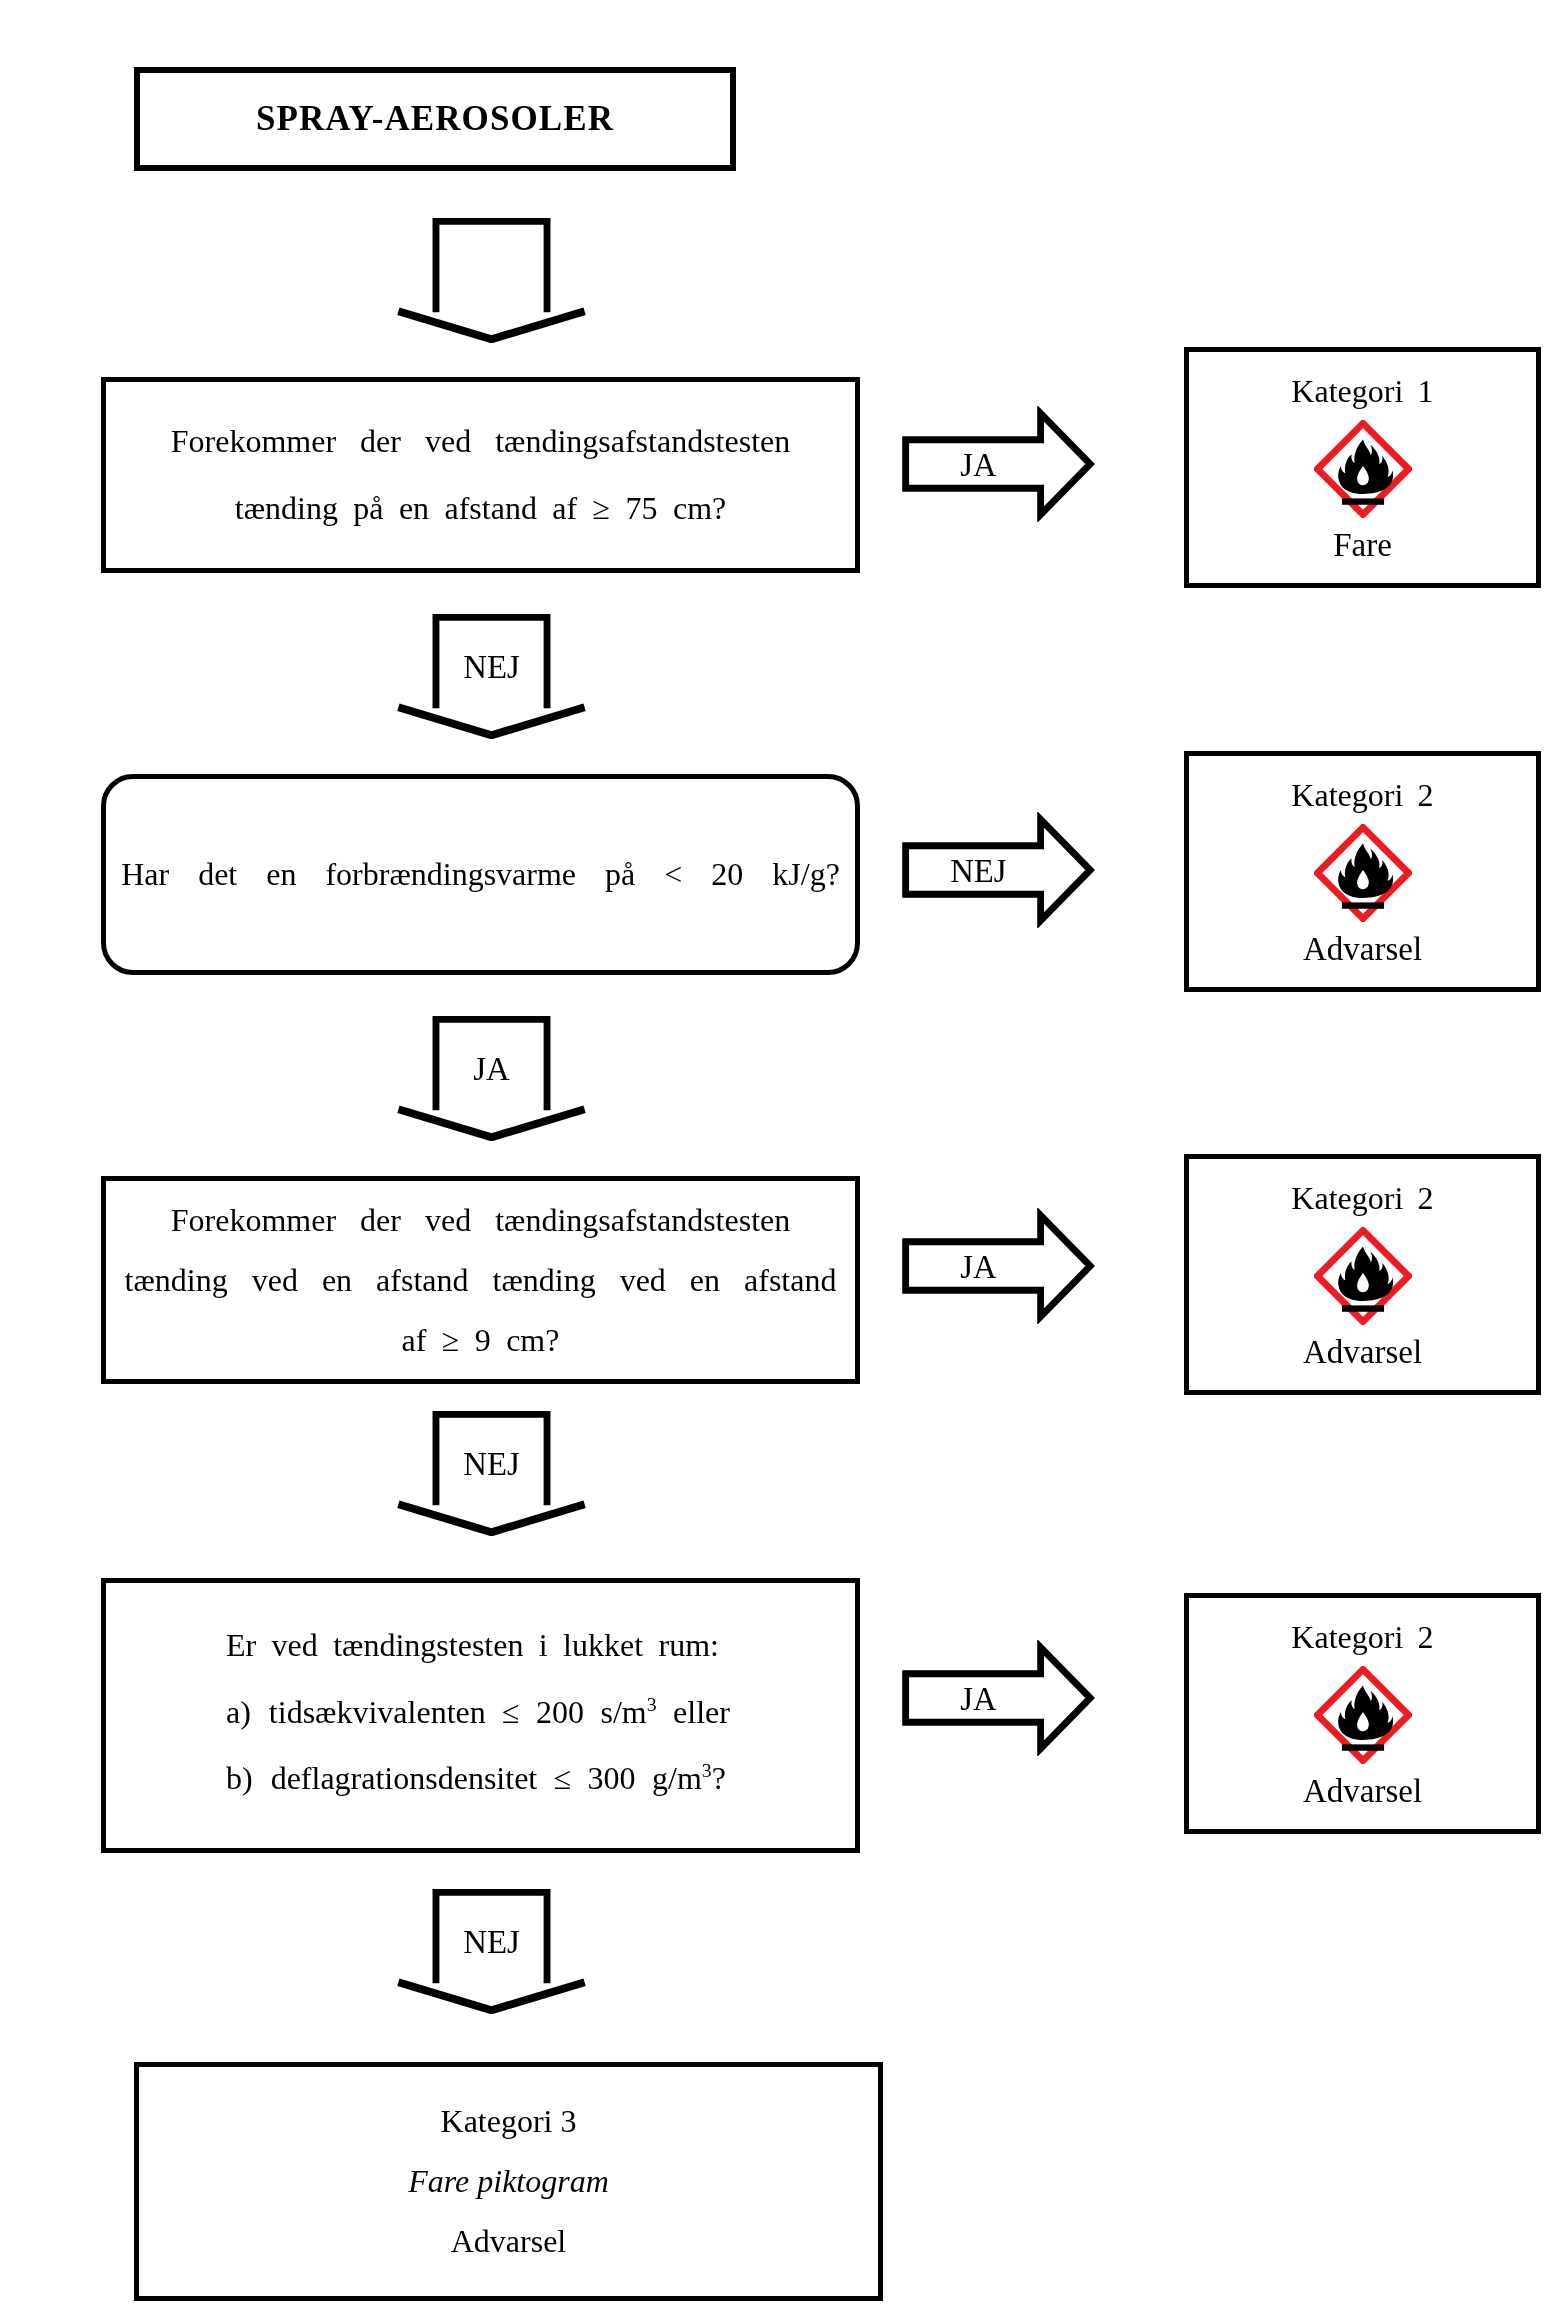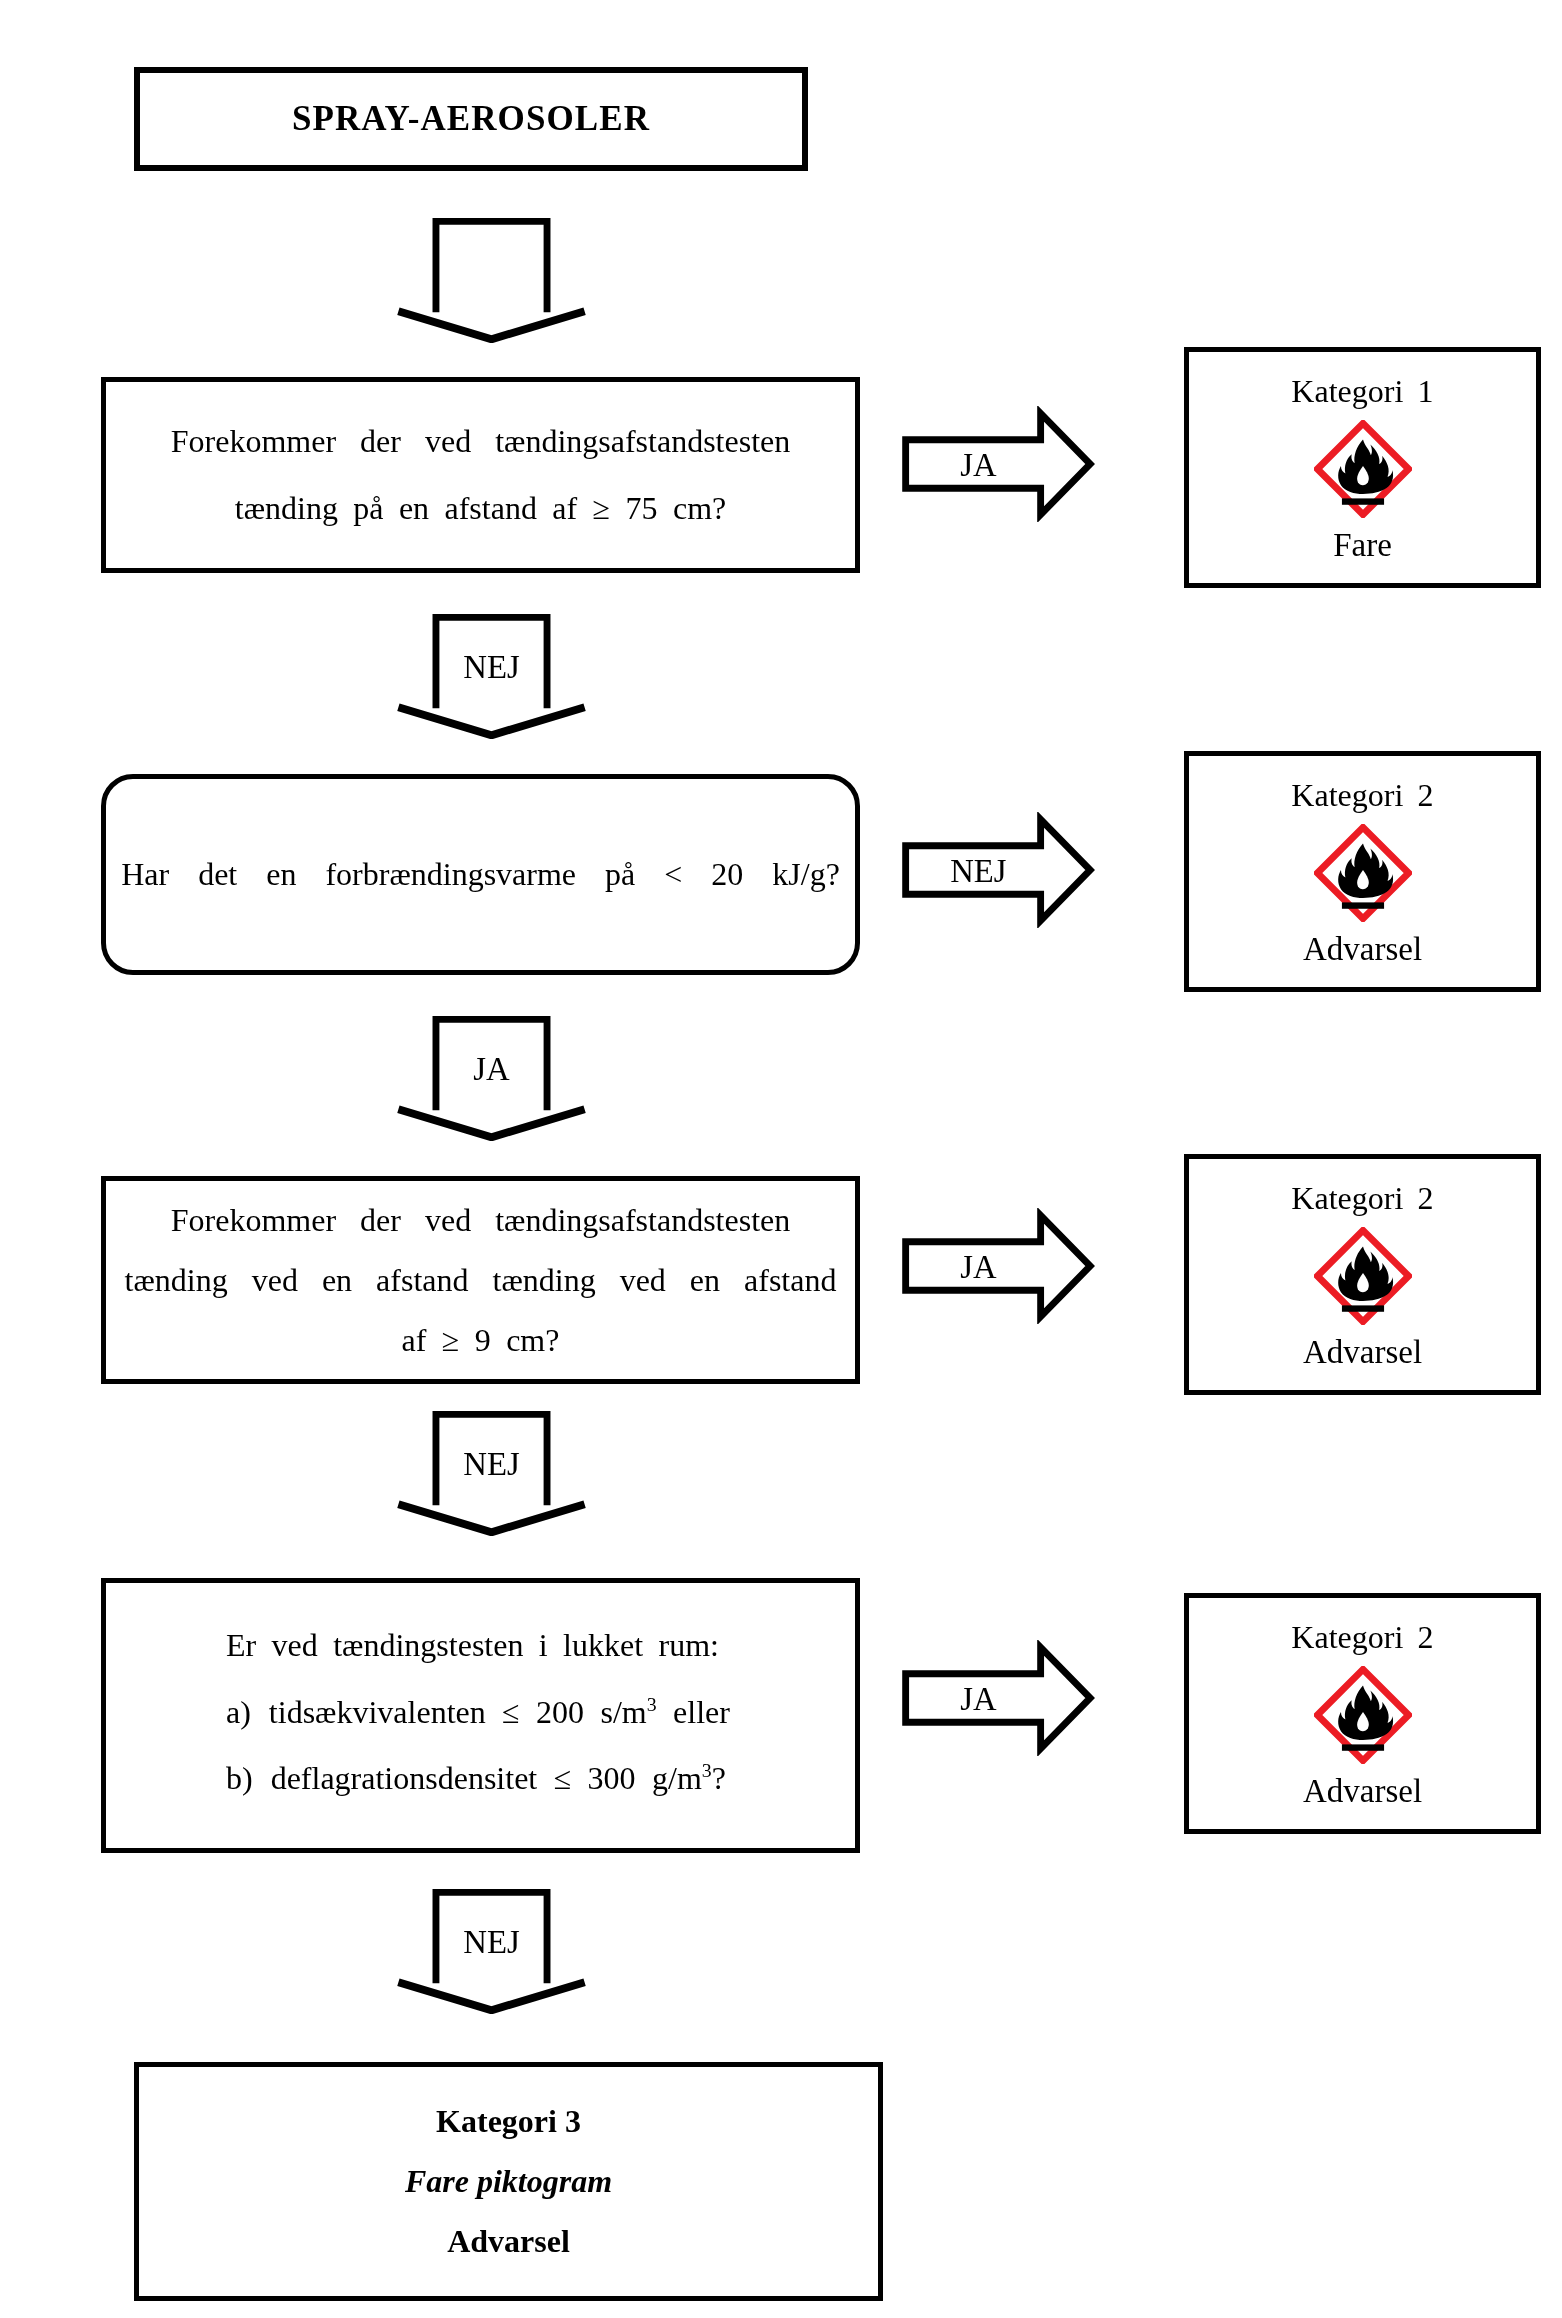--- a/index.html
+++ b/index.html
@@ -17,21 +17,21 @@
     box-sizing:border-box;
     background:#fff;
     border:5.8px solid #000;
     display:flex;
     flex-direction:column;
     align-items:center;
     justify-content:center;
     text-align:center;
   }
   .title-box{
-    left:134px; top:67px; width:674px; height:104px;
+    left:134px; top:67px; width:602px; height:104px;
     border-width:6.3px;
     font-size:35px; font-weight:bold; letter-spacing:1.1px;
   }
   .q-box{ left:101px; width:759px; font-size:32px; }
   .q1{ top:377px;  height:196px; row-gap:29.6px; }
   .q2{ top:774px; height:201px;border-radius:32px; }
   .q3{ top:1176px; height:208px; row-gap:23px; }
   .q4{
     top:1578px; height:275px;
     align-items:flex-start; text-align:left;
@@ -51,21 +51,20 @@
     font-size:32px;
   }
   .k1{ top:347px; } .k2{ top:751px; } .k3{ top:1154px; } .k4{ top:1593px; }
   .k-title{ word-spacing:6.3px; }
   .k-signal{ font-size:33px; }
   .final-box{
     left:134px; top:2062px; width:749px; height:239px;
     justify-content:space-evenly;
     padding:13.7px 0;
     font-size:32px;
-    font-weight:bold;
   }
   .pictogram-note{ font-style:italic; }
   .arrow{ position:absolute; }
   .arrow-down{ left:391px; width:201px; height:127px; }
   .ad0{ top:216px; } .ad1{ top:612px; } .ad2{ top:1014px; } .ad3{ top:1409px; } .ad4{ top:1887px; }
   .arrow-right{ left:899px; width:201px; height:116px; }
   .ar1{ top:406px; } .ar2{ top:812px; } .ar3{ top:1208px; } .ar4{ top:1640px; }
   .arrow-label{
     font-family:"Liberation Serif", serif;
     font-size:62px;

